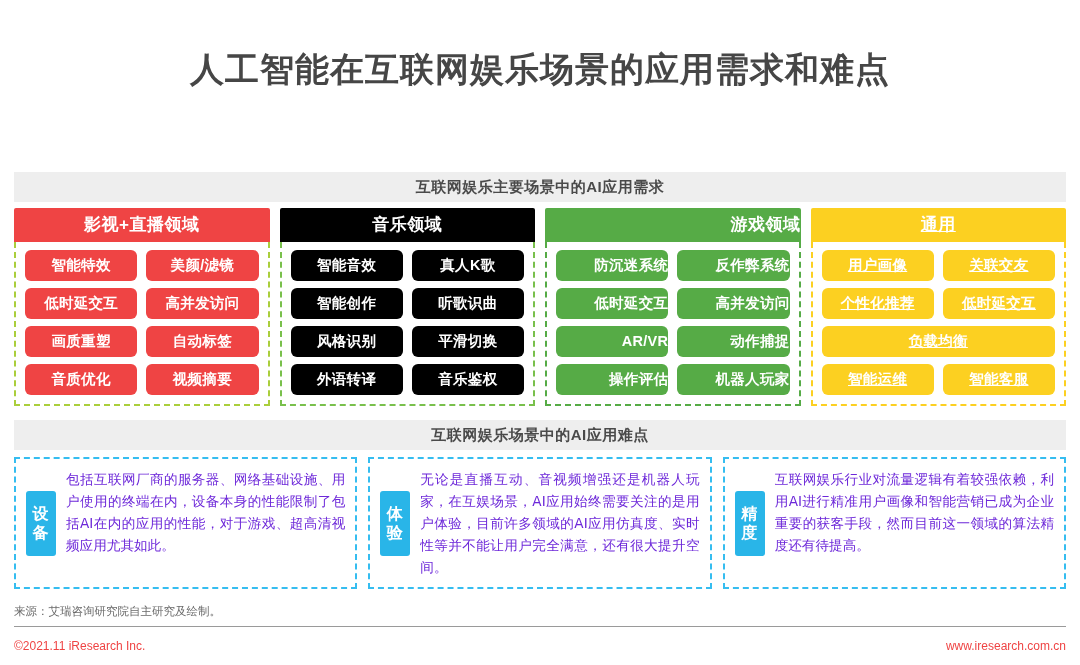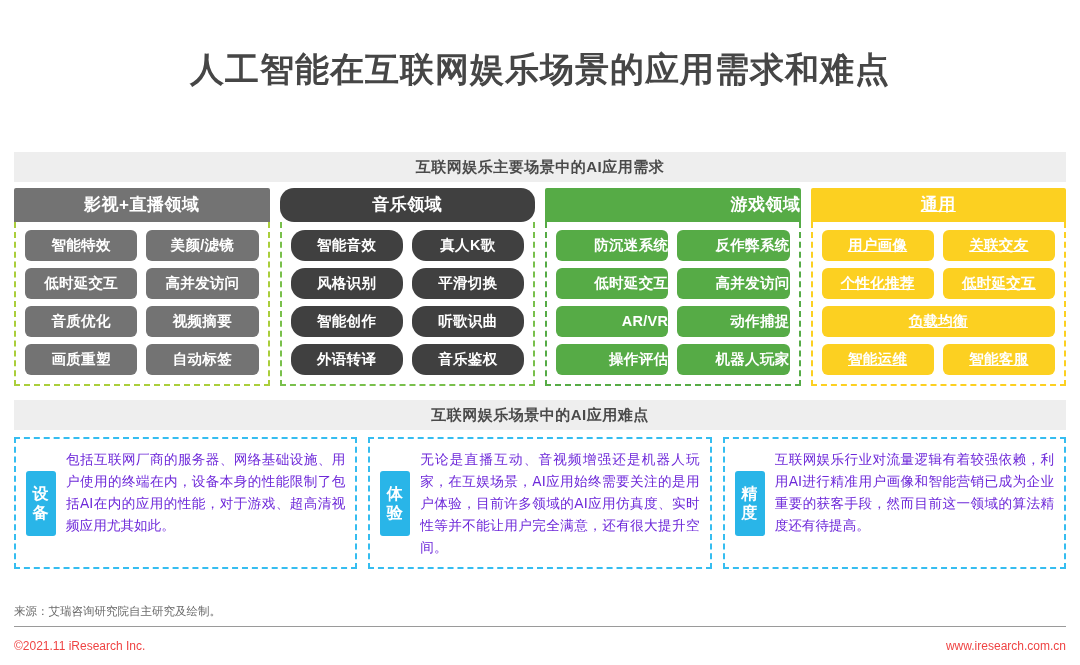--- a/index.html
+++ b/index.html
@@ -37,20 +37,21 @@
   
   .section-band {
     background: #eeeeee;
     height: 30px;
     line-height: 30px;
     text-align: center;
     font-size: 15px;
     font-weight: bold;
     color: #4a4a4a;
     letter-spacing: .5px;
+    margin-top: 20px;
   }
 
   
   .columns {
     display: flex;
     gap: 10px;
     margin-top: 6px;
   }
   .col {
     flex: 1;
@@ -88,24 +89,24 @@
     border-radius: 6px;
     color: #ffffff;
     font-size: 14.5px;
     font-weight: bold;
     letter-spacing: .3px;
     white-space: nowrap;
     overflow: hidden;
   }
 
   
-  .theme-lime .col-header, .theme-lime .pill { background: #737373; }
+  .theme-lime .col-header, .theme-lime .pill { background: #ef4444; }
   .theme-lime .col-body { border-color: #aace3c; }
 
-  .theme-green .col-header, .theme-green .pill { background: #404040; border-radius: 14px; }
+  .theme-green .col-header, .theme-green .pill { background: #000000; }
   .theme-green .col-body { border-color: #79c04c; }
 
   .theme-darkgreen .col-header, .theme-darkgreen .pill { background: #56ab46; text-align: right; }
   .theme-darkgreen .col-body { border-color: #56ab46; }
 
   .theme-yellow .col-header, .theme-yellow .pill { background: #fcd021; text-decoration: underline; }
   .theme-yellow .col-body { border-color: #fcd021; }
 
   
   .section-band.second {
@@ -194,44 +195,44 @@
       <div class="col-body">
         <div class="pill-row">
           <div class="pill">智能特效</div>
           <div class="pill">美颜/滤镜</div>
         </div>
         <div class="pill-row">
           <div class="pill">低时延交互</div>
           <div class="pill">高并发访问</div>
         </div>
         <div class="pill-row">
+          <div class="pill">画质重塑</div>
+          <div class="pill">自动标签</div>
+        </div>
+        <div class="pill-row">
           <div class="pill">音质优化</div>
           <div class="pill">视频摘要</div>
-        </div>
-        <div class="pill-row">
-          <div class="pill">画质重塑</div>
-          <div class="pill">自动标签</div>
         </div>
       </div>
     </div>
 
     <div class="col theme-green">
       <div class="col-header">音乐领域</div>
       <div class="col-body">
         <div class="pill-row">
           <div class="pill">智能音效</div>
           <div class="pill">真人K歌</div>
         </div>
         <div class="pill-row">
+          <div class="pill">智能创作</div>
+          <div class="pill">听歌识曲</div>
+        </div>
+        <div class="pill-row">
           <div class="pill">风格识别</div>
           <div class="pill">平滑切换</div>
-        </div>
-        <div class="pill-row">
-          <div class="pill">智能创作</div>
-          <div class="pill">听歌识曲</div>
         </div>
         <div class="pill-row">
           <div class="pill">外语转译</div>
           <div class="pill">音乐鉴权</div>
         </div>
       </div>
     </div>
 
     <div class="col theme-darkgreen">
       <div class="col-header">游戏领域</div>

